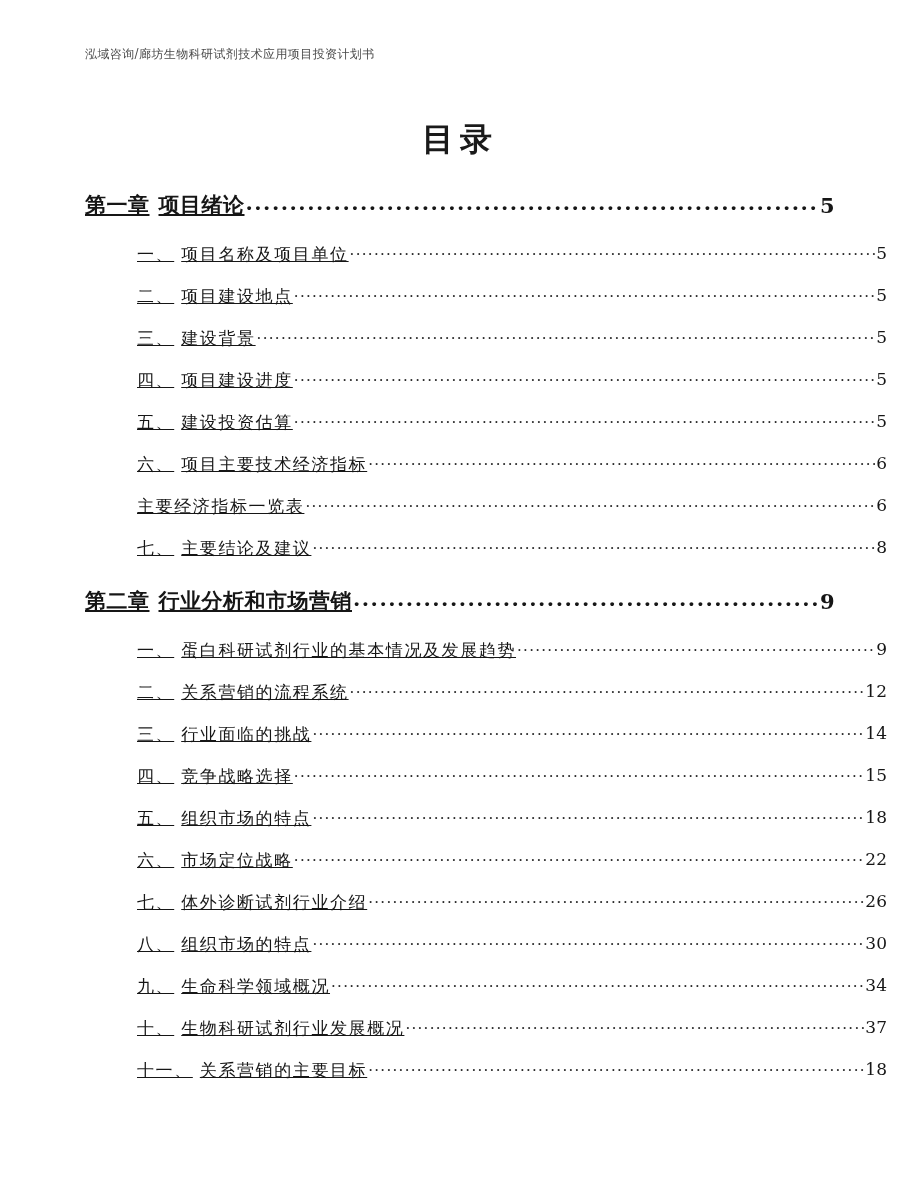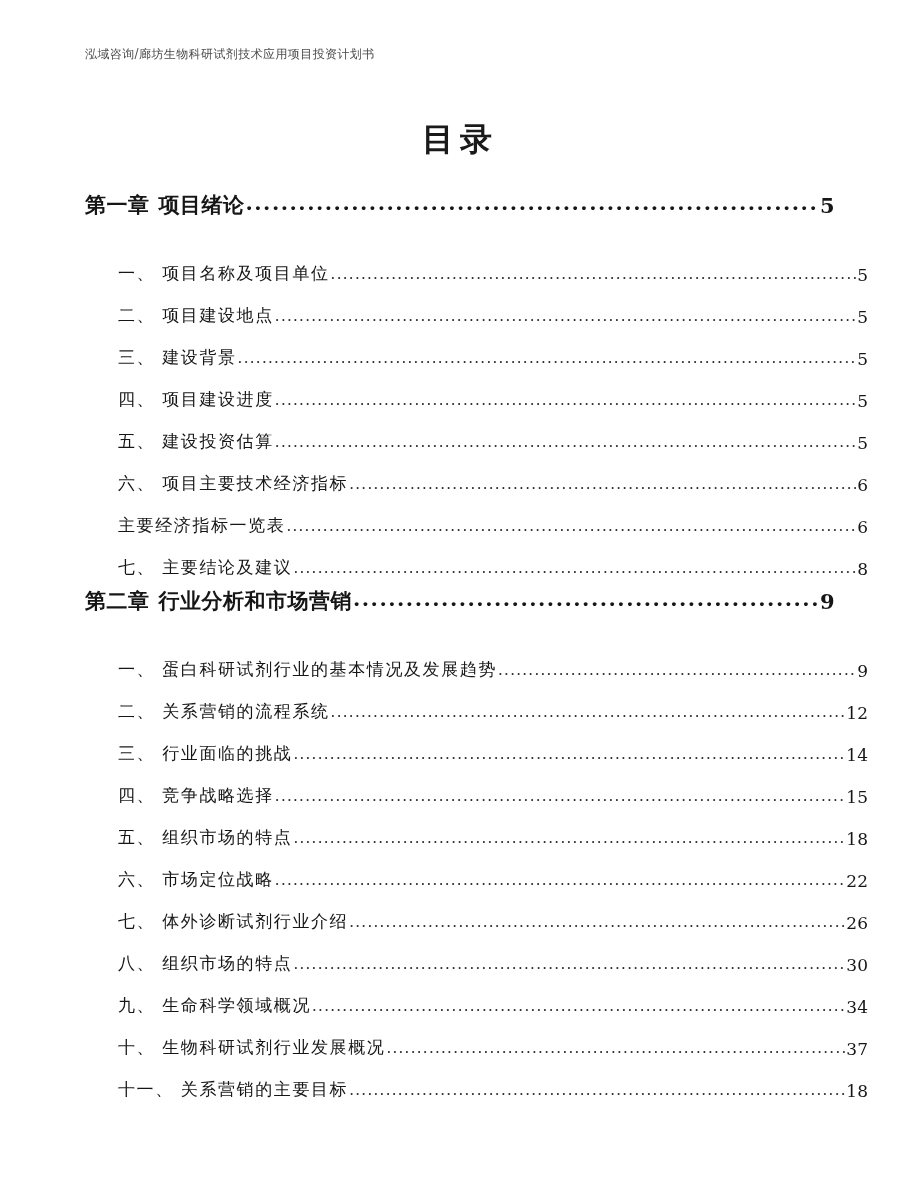--- a/index.html
+++ b/index.html
@@ -49,20 +49,21 @@
   .toc-row {
     display: flex;
     align-items: baseline;
     width: 100%;
     color: #161616;
     font-family: "DejaVu Serif", "Liberation Serif", serif;
   }
   .toc-row .label {
     white-space: nowrap;
     flex: 0 0 auto;
+    text-decoration: underline;
   }
   .toc-row .leader {
     flex: 1 1 auto;
     overflow: hidden;
     white-space: nowrap;
     min-width: 10px;
     margin: 0 1px;
   }
   .toc-row .page-no {
     flex: 0 0 auto;
@@ -89,22 +90,22 @@
     font-size: 21px;
     font-weight: bold;
   }
   .lvl-chapter .label .chap-gap { display: inline-block; width: 9px; }
 
   
   .lvl-section {
     font-size: 17px;
     letter-spacing: 1.6px;
     height: 42px;
-    align-items: flex-end;
-    margin-left: 33px;
+    align-items: flex-start;
+    margin-left: 52px;
   }
   .lvl-section .leader {
     font-size: 15px;
     letter-spacing: 1.3px;
     position: relative;
     top: -2px;
     color: #2a2a2a;
   }
   .lvl-section .page-no {
     font-size: 17px;

